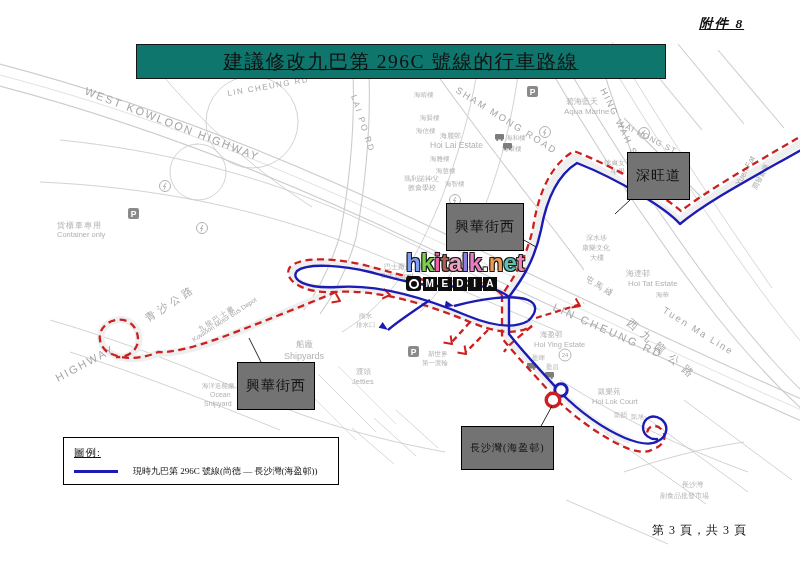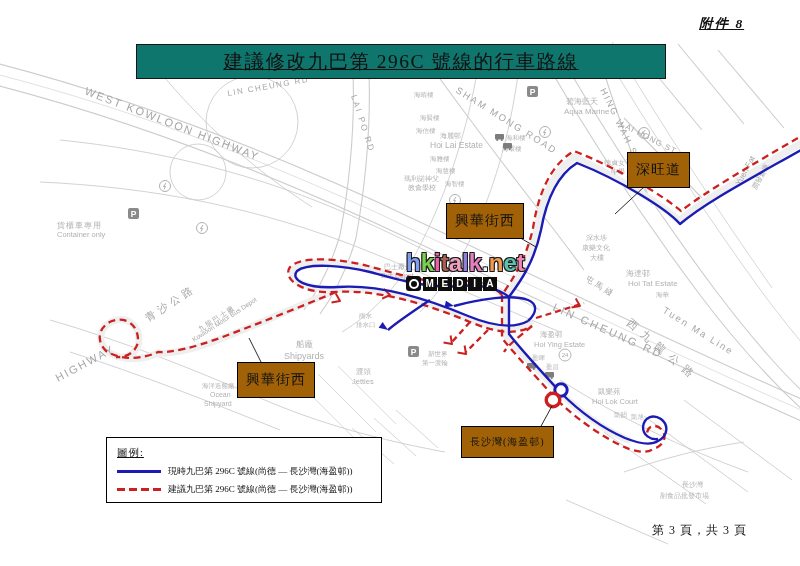--- a/index.html
+++ b/index.html
@@ -4,26 +4,26 @@
 <style>
   html,body{margin:0;padding:0;background:#fff;}
   .page{position:relative;width:800px;height:566px;background:#ffffff;overflow:hidden;
         font-family:"Liberation Serif", serif;color:#111;}
   svg{position:absolute;left:0;top:0;}
   .attachment{position:absolute;left:699px;top:15px;font-size:13.5px;font-weight:bold;
       text-decoration:underline;letter-spacing:2px;font-style:italic;}
   .title-box{position:absolute;left:136px;top:44px;width:528px;height:33px;
       border:1.6px solid #161616;background:#0f766e;display:flex;align-items:center;justify-content:center;
       font-size:19.5px;letter-spacing:1.5px;text-decoration:underline;}
-  .callout{position:absolute;background:#a16207;border:1.2px solid #000;padding:8px 8px;
+  .callout{position:absolute;background:#737373;border:1.2px solid #000;padding:14px 8px;
       font-size:14px;letter-spacing:1px;white-space:nowrap;z-index:6;}
   .legend{position:absolute;left:63px;top:437px;width:256px;border:1.2px solid #000;
-      background:#fff;padding:4px 8px 6px 10px;z-index:6;margin-left:43px;}
+      background:#fff;padding:4px 8px 6px 10px;z-index:6;}
   .legend-heading{font-size:10.5px;text-decoration:underline;letter-spacing:1px;}
-  .legend-row{display:flex;align-items:center;gap:7px;margin-top:5px;}
+  .legend-row{display:flex;align-items:center;gap:15px;margin-top:5px;}
   .legend-sample{width:44px;flex:0 0 44px;}
   .sample-solid{height:2.6px;background:#1c1cb4;}
   .sample-dashed{height:2.8px;background:repeating-linear-gradient(90deg,#cc2020 0 8px,transparent 8px 12px);}
   .legend-label{font-size:9px;white-space:nowrap;}
   .footer{position:absolute;left:652px;top:522px;font-size:12px;letter-spacing:1px;}
   .watermark{position:absolute;left:406px;top:252px;z-index:5;}
   .wm-site{font-family:"Liberation Sans",sans-serif;font-weight:bold;font-size:24px;line-height:22px;}
   .wm-site span{text-shadow:-1px -1px 0 #1a1a1a,1px -1px 0 #1a1a1a,-1px 1px 0 #1a1a1a,1px 1px 0 #1a1a1a;}
   .wm-badge{display:flex;align-items:center;gap:2px;margin-top:2px;}
   .wm-lens{width:15px;height:15px;background:#0d0d0d;border-radius:3px;display:flex;
@@ -277,21 +277,17 @@
         </span>
   </div>
 </div>
 
 <div class="legend">
   <span class="legend-heading">圖例:</span>
   <div class="legend-row">
     <div class="legend-sample sample-solid"></div>
     <span class="legend-label">現時九巴第 296C 號線(尚德 — 長沙灣(海盈邨))</span>
   </div>
-  <div class="legend-row">
-    <div class="legend-sample sample-dashed"></div>
-    <span class="legend-label">建議九巴第 296C 號線(尚德 — 長沙灣(海盈邨))</span>
-  </div>
 </div>
 
 <div class="footer">第 3 頁，共 3 頁</div>
 
 </div>
 
 </body></html>

